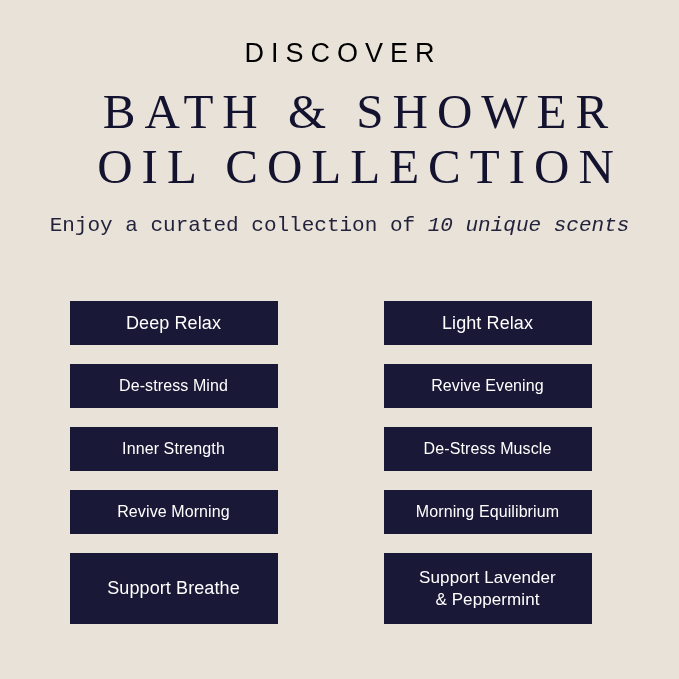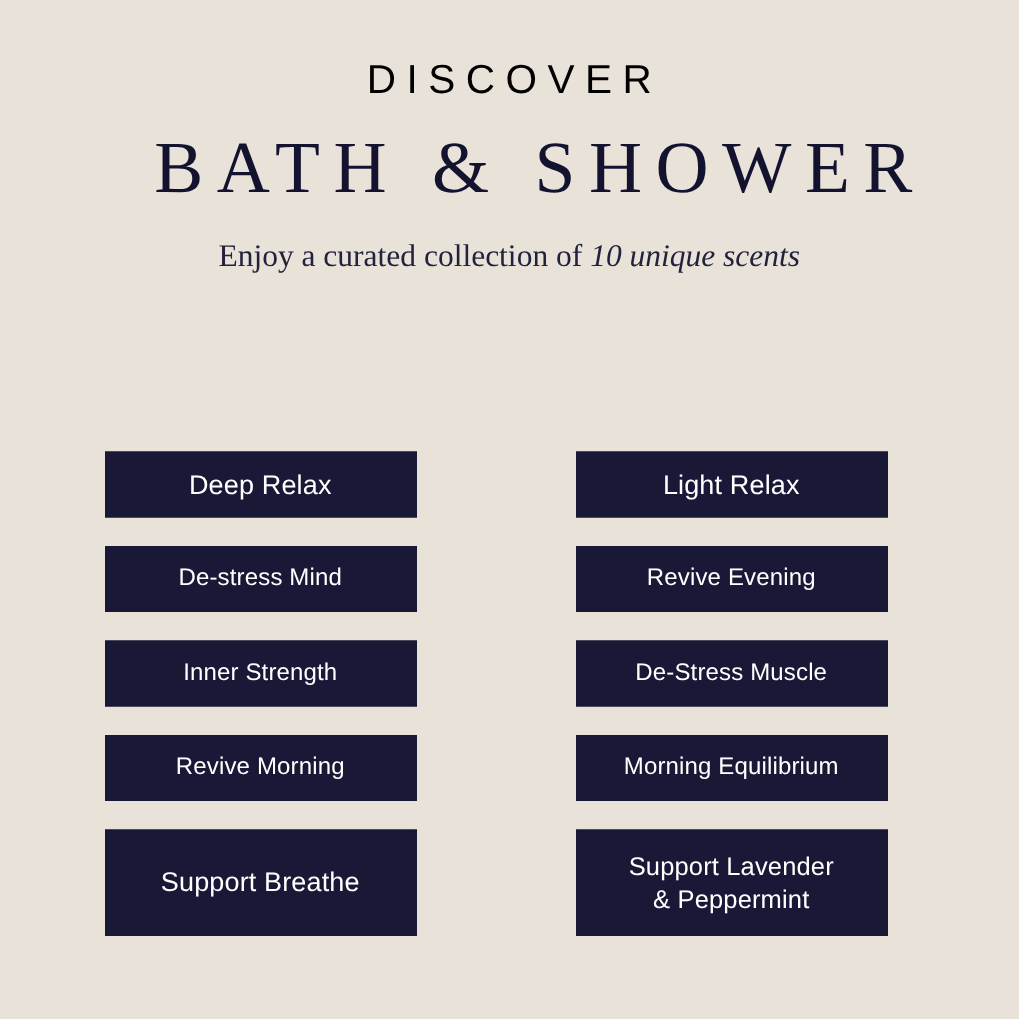--- a/index.html
+++ b/index.html
@@ -44,21 +44,21 @@
     font-size: 49px;
     font-weight: 400;
     letter-spacing: 9px;
     color: #131330;
     line-height: 1.12;
     margin-left: 9px;
     white-space: nowrap;
   }
   .subtitle {
     margin-top: 16px;
-    font-family: Liberation Serif, serif;
+    font-family: Liberation Mono, monospace;
     font-size: 21px;
     font-weight: 400;
     color: #22223c;
     line-height: 1.42;
     letter-spacing: 0px;
   }
   .subtitle .em {
     font-style: italic;
   }
   .sub-line {
@@ -119,20 +119,21 @@
 </style>
 </head>
 <body>
 
 <div class="page">
 
   <div class="header">
     <div class="eyebrow">DISCOVER</div>
     <div class="title-block">
       <div class="title-line">BATH &amp; SHOWER</div>
+      <div class="title-line">OIL COLLECTION</div>
     </div>
     <div class="subtitle">
       <span class="sub-line"><span>Enjoy a curated collection of </span><span class="em">10 unique scents</span></span>
     </div>
   </div>
 
   <div class="grid">
     <div class="columns">
 
       <div class="col">

